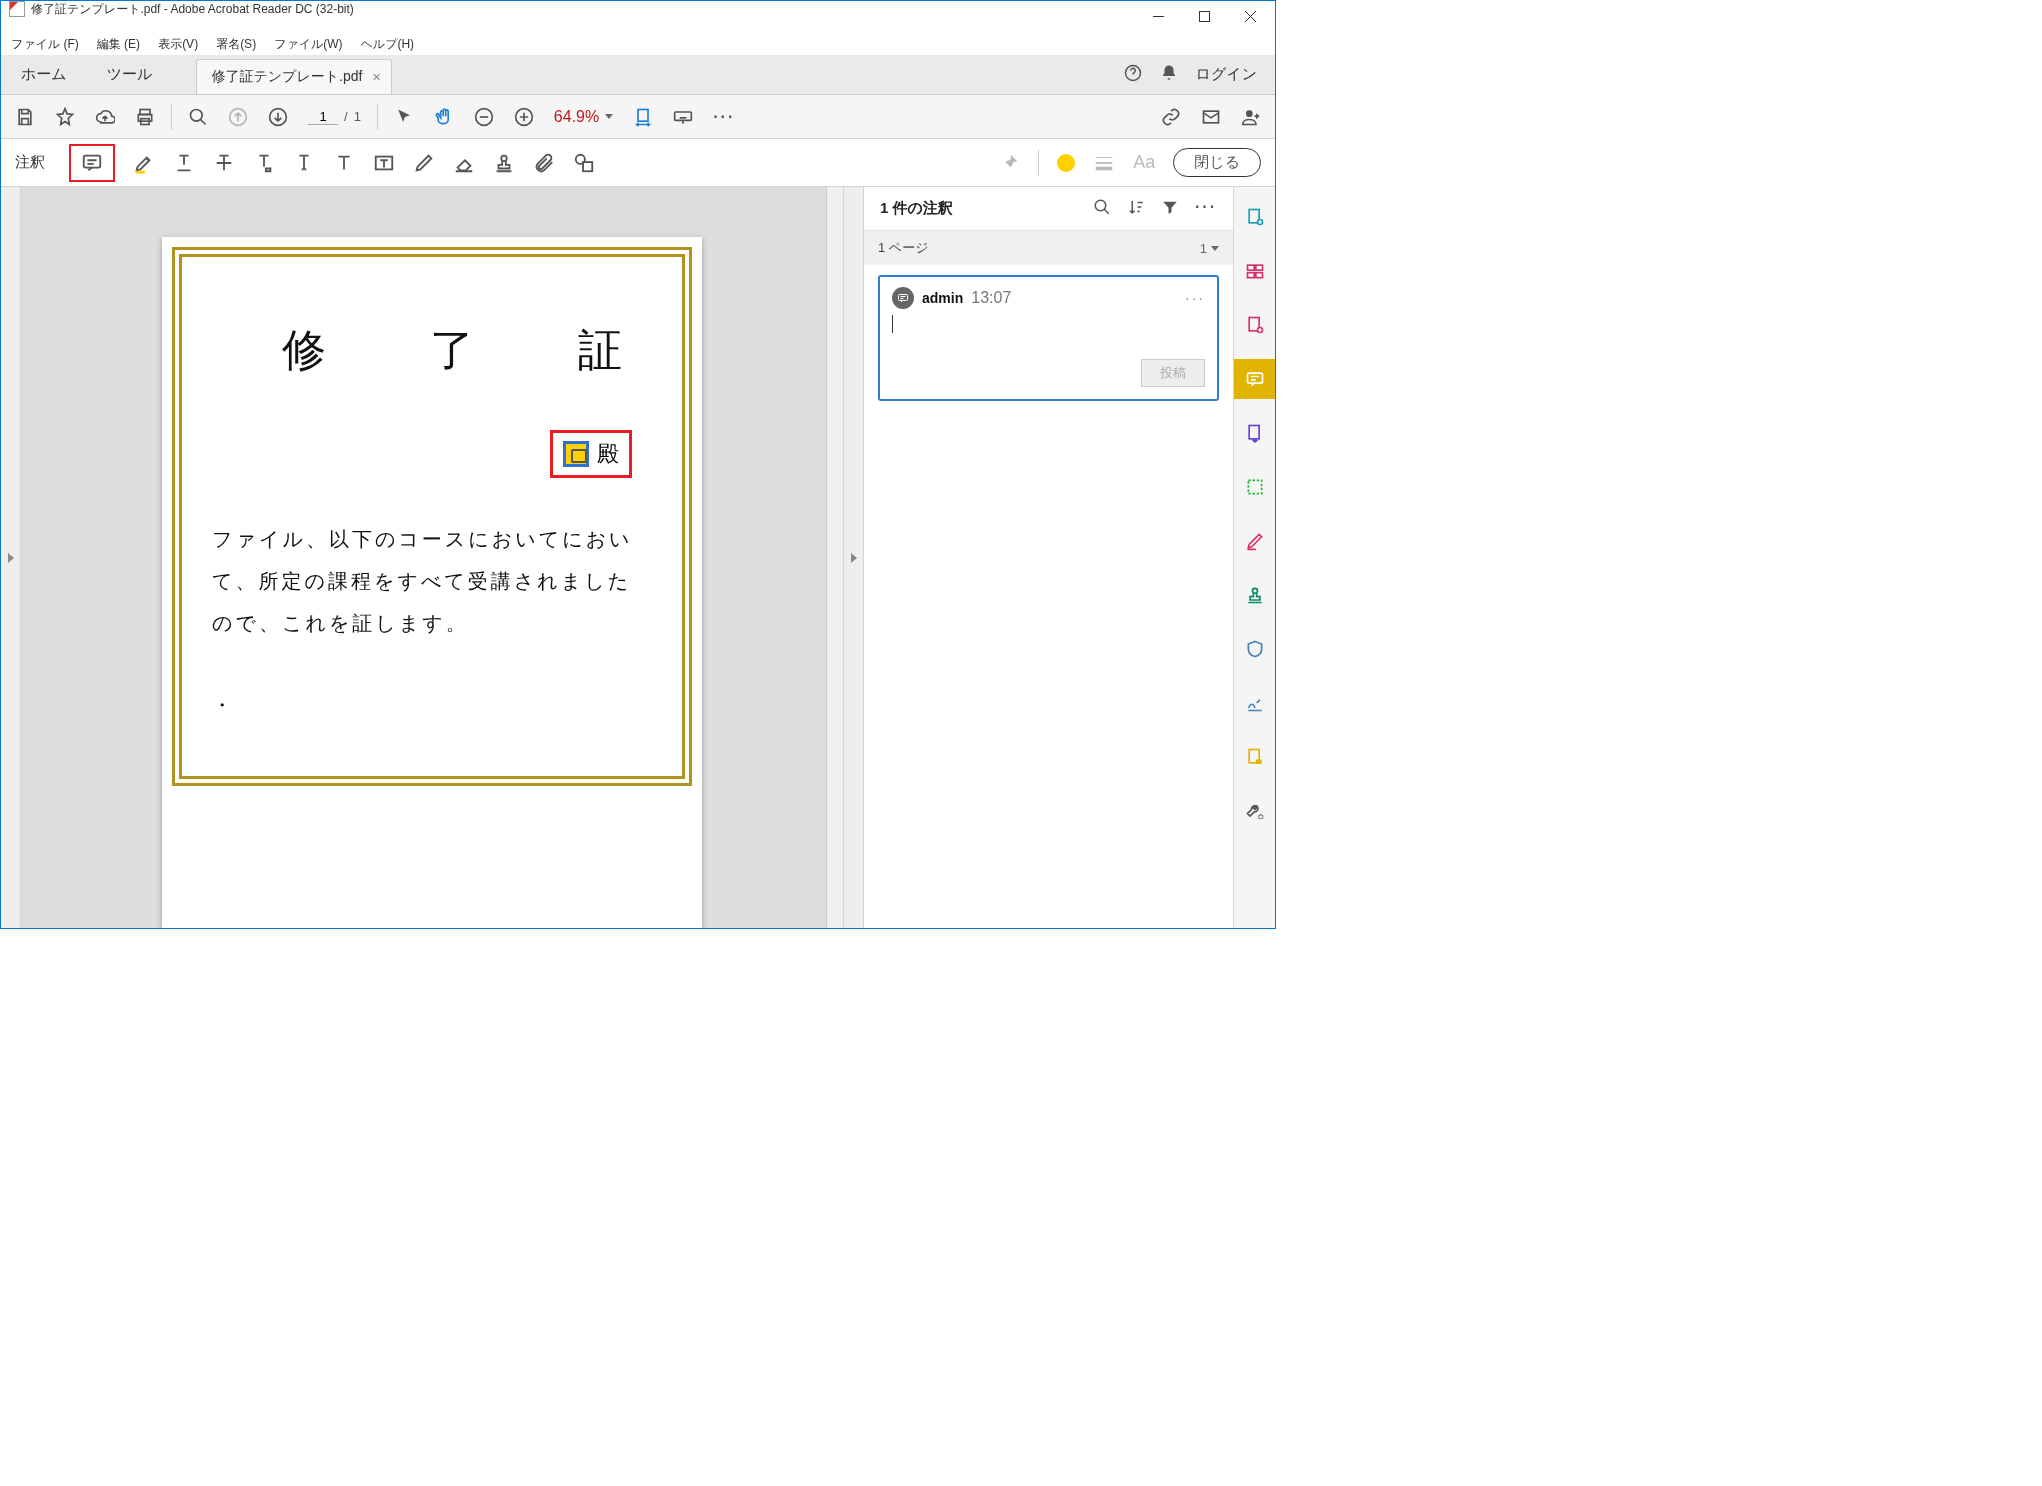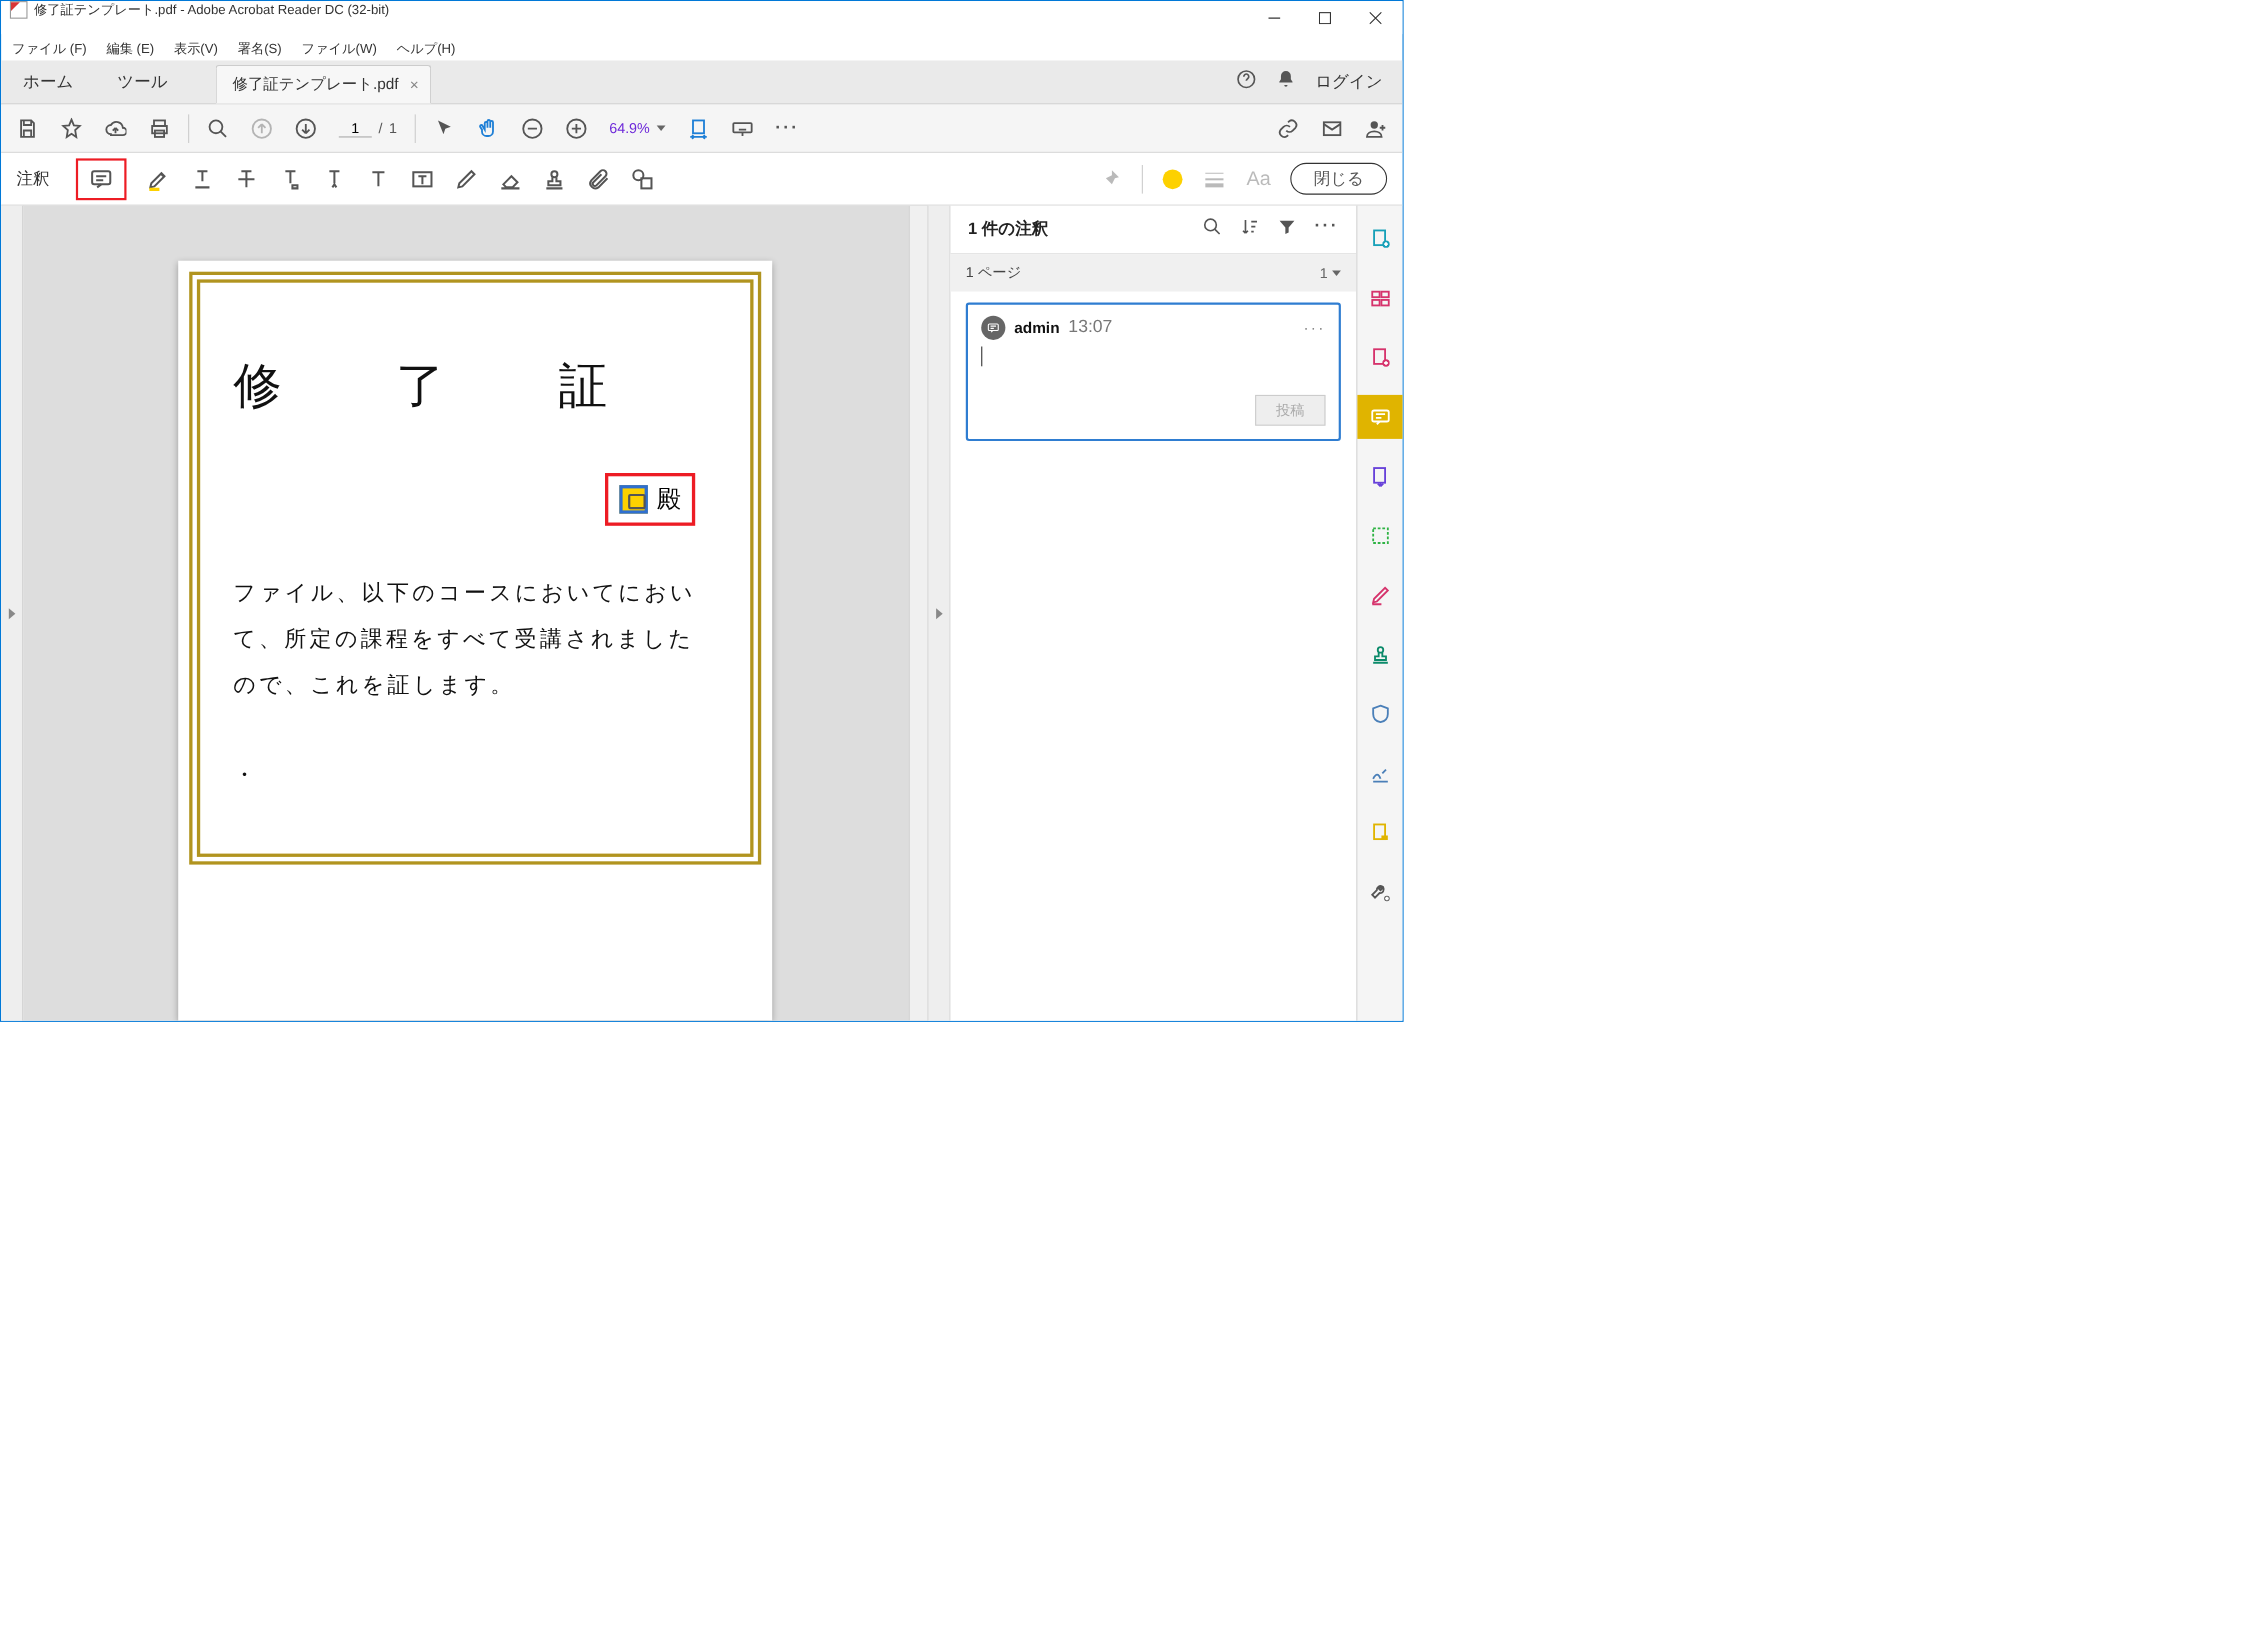--- a/index.html
+++ b/index.html
@@ -17,41 +17,41 @@
 .tab-doc { background:#f7f7f7; border-top:1px solid #ccc; border-left:1px solid #ccc; border-right:1px solid #ccc; margin-top:4px; border-radius:3px 3px 0 0; display:flex; align-items:center; padding:0 10px 0 14px; font-size:14px; color:#333; margin-left:24px; }
 .tab-doc .x { margin-left:10px; color:#888; font-size:14px; }
 .tabs-right { margin-left:auto; display:flex; align-items:center; gap:18px; padding-right:18px; color:#555; }
 .tabs-right svg { width:18px; height:18px; }
 .login { font-size:15px; color:#333; }
 .maintool { height:44px; background:#f5f5f5; border-bottom:1px solid #d5d5d5; display:flex; align-items:center; padding:0 14px; gap:20px; color:#555; }
 .maintool .sep { width:1px; height:26px; background:#ccc; margin:0 -4px; }
 .maintool svg { width:20px; height:20px; display:block; }
 .maintool .pg { display:flex; align-items:center; font-size:13px; gap:6px; }
 .maintool .pg input { width:30px; text-align:center; border:none; border-bottom:1px solid #aaa; background:transparent; font-size:13px; }
-.maintool .zoom { font-size:13px; color:#6d28d9; display:flex; align-items:center; gap:6px;}
+.maintool .zoom { font-size:16px; color:#b91c1c; display:flex; align-items:center; gap:6px;}
 .annotool { height:48px; background:#fff; border-bottom:1px solid #d5d5d5; display:flex; align-items:center; padding:0 14px; gap:18px; color:#555; }
 .annotool .label { font-size:15px; color:#333; margin-right:6px; }
 .annotool svg { width:22px; height:22px; display:block; }
 .annotool .hl { border:2px solid #ed1c24; padding:6px 10px; }
 .annotool .right { margin-left:auto; display:flex; align-items:center; gap:18px; }
 .closebtn { border:1.5px solid #333; border-radius:18px; padding:4px 20px; font-size:15px; }
 .yellow-dot { width:18px; height:18px; background:#fdd100; border-radius:50%; }
 .content { display:flex; height:calc(100% - 30px - 24px - 40px - 44px - 48px); }
 .sidestrip { width:20px; background:#eee; border-right:1px solid #d5d5d5; display:flex; align-items:center; justify-content:center; color:#888; font-size:10px;}
 .sidestrip.r { border-right:none; border-left:1px solid #d5d5d5; }
 .docarea { flex:1; background:#ddd; overflow:hidden; position:relative; display:flex; justify-content:center; }
 .docarea::after{content:"";position:absolute;right:0;top:0;width:16px;height:100%;background:#f0f0f0;border-left:1px solid #ccc;}
 .docarea .thumb{position:absolute;right:2px;top:2px;width:12px;height:60px;background:#c4c4c4;border-radius:2px;}
 .page { width:540px; background:#fff; margin-top:50px; box-shadow:0 2px 6px rgba(0,0,0,.3); padding:10px; }
 .cert { border:10px double #b1941f; padding:34px 30px 50px; position:relative;}
 .cert::before { content:""; position:absolute; inset:-10px; background:
   repeating-linear-gradient(90deg,rgba(177,148,31,.3) 0 2px,transparent 2px 8px),
   repeating-linear-gradient(0deg,rgba(177,148,31,.25) 0 1px,transparent 1px 6px);
   z-index:-1; border:6px solid #b1941f33;}
-.cert h1 { font-family:"Yu Mincho","MS Mincho",serif; font-size:44px; letter-spacing:30px; text-align:left; font-weight:400; margin:30px 0 50px; color:#111; }
+.cert h1 { font-family:"Yu Mincho","MS Mincho",serif; font-size:44px; letter-spacing:30px; text-align:right; font-weight:400; margin:30px 0 50px; color:#111; }
 .cert .dono { text-align:right; padding-right:20px; margin-bottom:40px; }
 .cert .dono .stk { display:inline-block; border:3px solid #ed1c24; padding:6px 10px 6px 6px; }
 .cert .dono .stk .cmt { display:inline-block; width:26px; height:26px; background:#fdd100; border:3px solid #2f6fd0; vertical-align:middle; position:relative;}
 .cert .dono .stk .cmt::after{content:"";position:absolute;left:5px;top:5px;width:12px;height:10px;border:2px solid #555;border-radius:2px;}
 .cert .dono .stk span { font-family:"Yu Mincho",serif; font-size:22px; margin-left:4px; vertical-align:middle;}
 .cert p { font-family:"Yu Mincho","MS Mincho",serif; font-size:20px; line-height:2.1; letter-spacing:3px; color:#111;}
 .cert .dot { margin-top:40px; font-size:20px; }
 .commentpanel { width:370px; background:#fff; border-left:1px solid #d5d5d5; display:flex; flex-direction:column; }
 .cp-head { height:44px; display:flex; align-items:center; padding:0 16px; border-bottom:1px solid #e5e5e5; }
 .cp-head .t { font-size:15px; font-weight:600; color:#222; }

